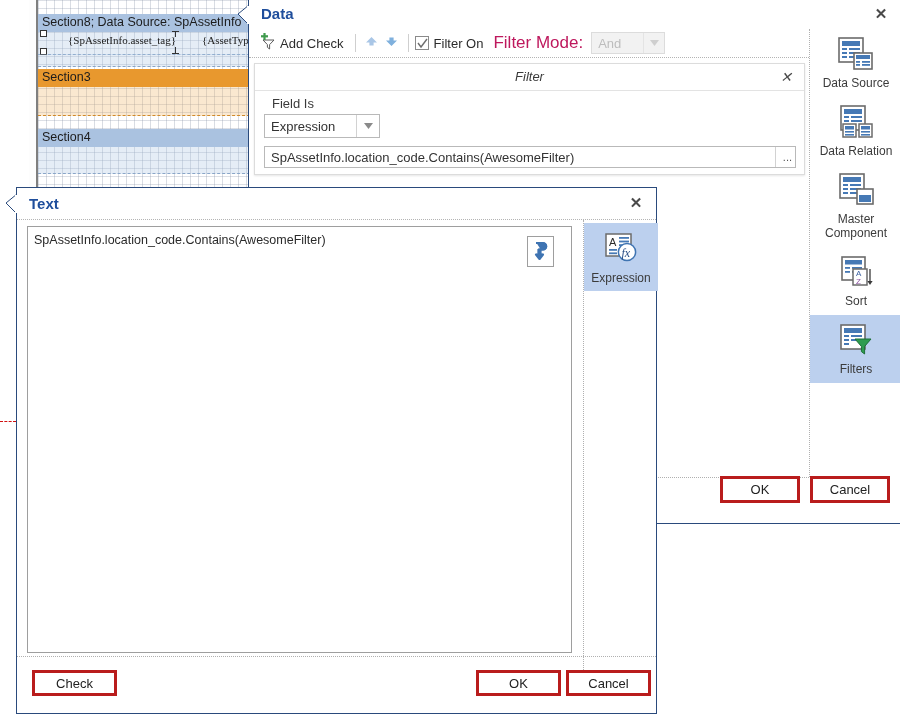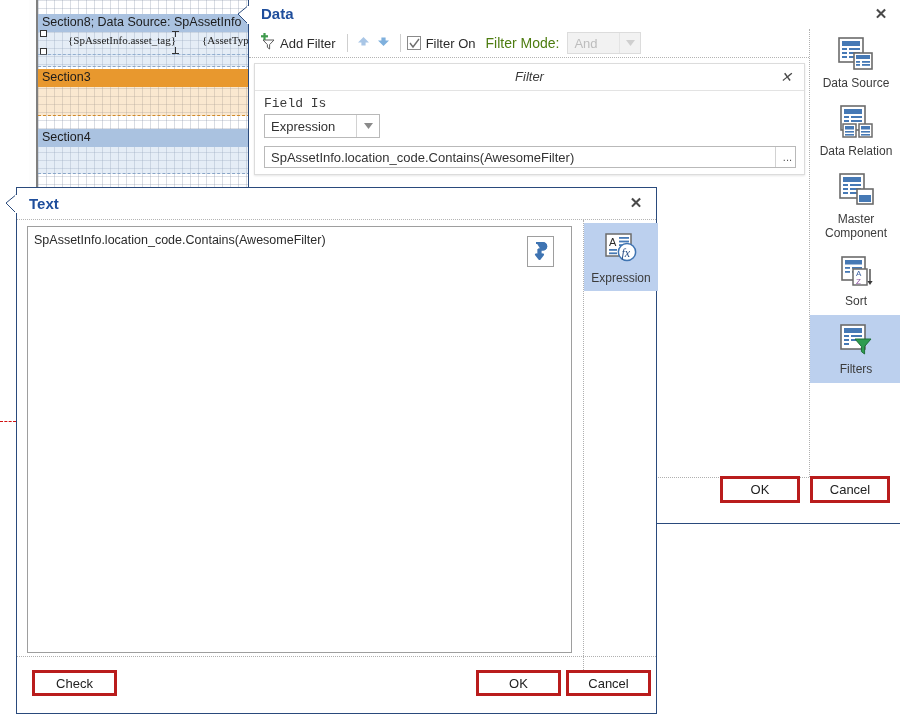--- a/index.html
+++ b/index.html
@@ -117,21 +117,21 @@
   }
   .tb-sep{ width:1px; height:18px; background:#cfcfcf; margin:0 6px; }
   .arr-btn{ width:20px; height:20px; display:flex; align-items:center; justify-content:center; cursor:pointer;}
   .chk-wrap{ display:flex; align-items:center; gap:5px; cursor:pointer; }
   .chk-box{
     width:14px; height:14px; border:1px solid #8a8a8a; background:#fff;
     position:relative; box-sizing:border-box;
   }
   .chk-box svg{position:absolute; left:1px; top:1px;}
   .tb-label{ color:#2c2c2c; font-size:13px; }
-  .tb-label-plain{ color:#4d7c0f; font-size:14px; margin-left:10px;}
+  .tb-label-plain{ color:#be185d; font-size:17px; margin-left:10px;}
   .disabled-combo{
     margin-left:8px; width:74px; height:22px;
     border:1px solid #dcdcdc; background:#f2f2f2;
     display:flex; align-items:center; box-sizing:border-box;
   }
   .disabled-combo .dc-txt{ flex:1; padding-left:6px; color:#bdbdbd; font-size:13px;}
   .disabled-combo .dc-arrow{
     width:20px; height:20px; display:flex; align-items:center; justify-content:center;
     border-left:1px solid #e4e4e4;
   }
@@ -146,21 +146,21 @@
     box-shadow:0 1px 2px rgba(0,0,0,.10);
   }
   .filter-card-head{
     position:relative; height:26px; line-height:26px; text-align:center;
     font-size:13px; color:#3a3a3a; border-bottom:1px solid #e3e3e3;font-style:italic;
   }
   .filter-card-head .fc-close{
     position:absolute; right:8px; top:0; width:20px; height:26px;
     line-height:26px; text-align:center; color:#4a4a4a; font-size:14px; cursor:pointer;
   }
-  .fld-label{ position:absolute; left:9px; top:32px; font-size:13px; color:#3a3a3a;font-family:Liberation Mono, monospace;}
+  .fld-label{ position:absolute; left:17px; top:32px; font-size:13px; color:#3a3a3a;}
   .combo{
     position:absolute; left:9px; top:50px; width:116px; height:24px;
     border:1px solid #b9b9b9; background:#fff; box-sizing:border-box;
     display:flex; align-items:center;
   }
   .combo .cb-txt{ flex:1; padding-left:6px; font-size:13px; color:#333;}
   .combo .cb-arrow{ width:22px; height:22px; display:flex; align-items:center; justify-content:center; border-left:1px solid #d2d2d2;}
   .expr-input{
     position:absolute; left:9px; top:82px; width:532px; height:22px;
     border:1px solid #b9b9b9; background:#fff; box-sizing:border-box;
@@ -302,21 +302,21 @@
     <div class="toolbar">
 
       <div class="tb-btn">
         <span>
           <svg width="17" height="17" viewBox="0 0 17 17">
             <path d="M3,7 L14,7 L9.6,11.6 L9.6,16 L7.4,14.3 L7.4,11.6 Z" fill="#ffffff" stroke="#5a5a5a" stroke-width="1"></path>
             <rect x="1" y="2.2" width="7" height="2.2" fill="#3f9a4d"></rect>
             <rect x="3.4" y="0" width="2.2" height="7" fill="#3f9a4d"></rect>
           </svg>
         </span>
-        <span class="tb-label">Add Filter</span>
+        <span class="tb-label">Add Check</span>
       </div>
 
       <div class="tb-sep"></div>
 
       <div class="arr-btn">
         <span>
           <svg width="15" height="15" viewBox="0 0 15 15">
             <path d="M7.5,3 L13,8.4 L9.6,8.4 L9.6,11.6 L5.4,11.6 L5.4,8.4 L2,8.4 Z" fill="#a9c6e6"></path>
           </svg>
         </span>

